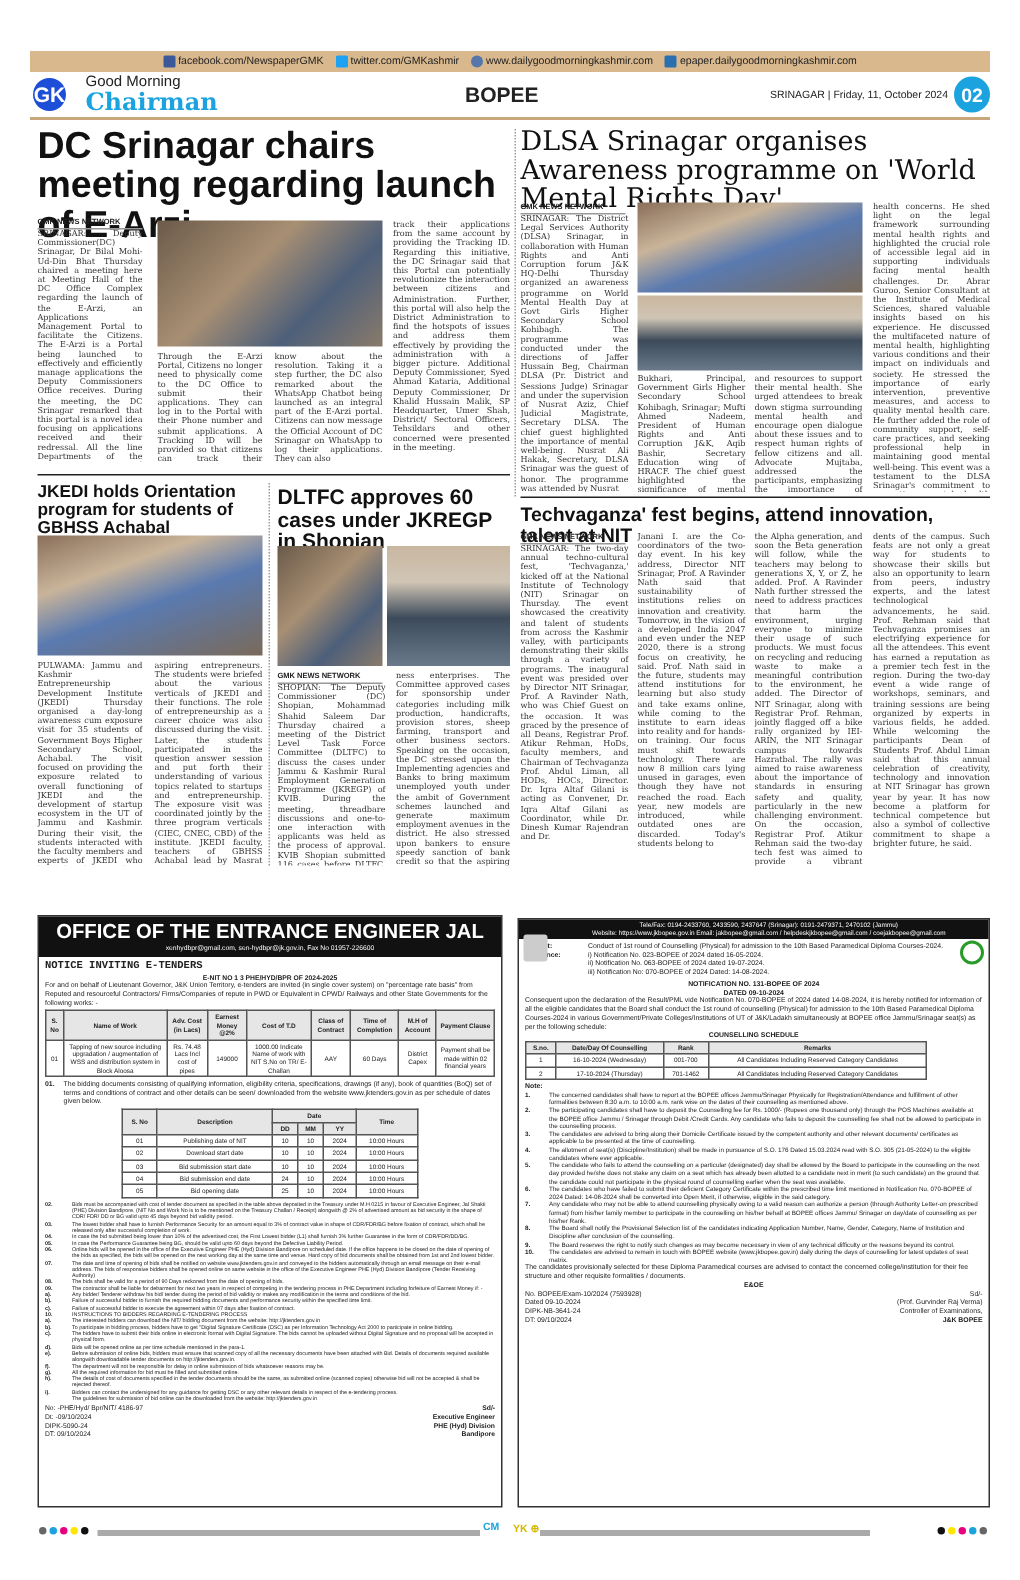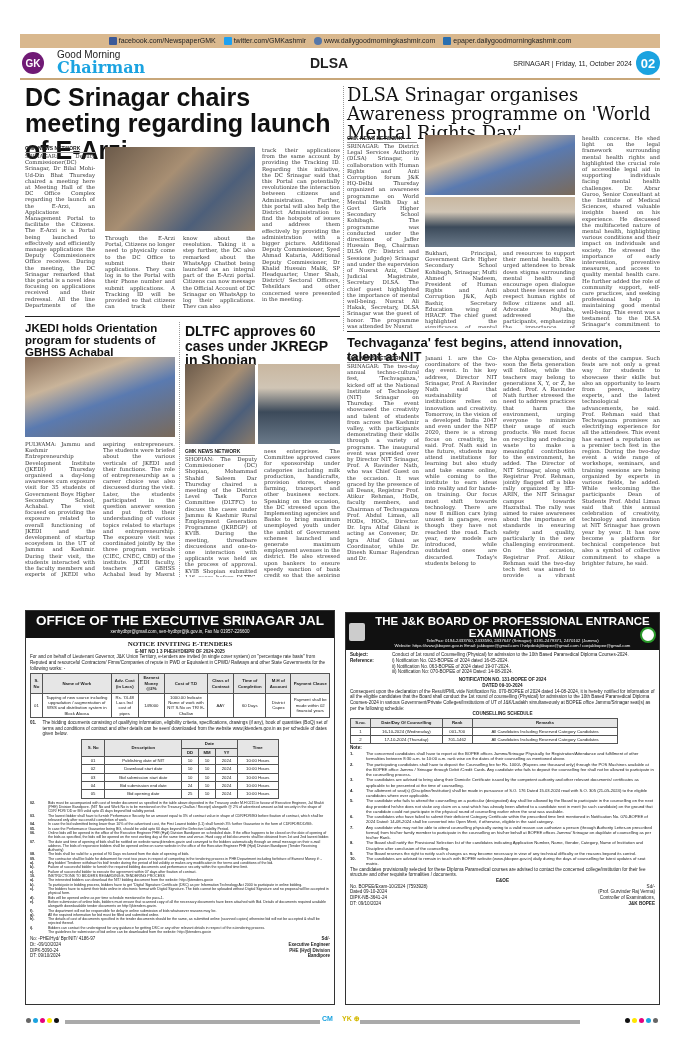--- a/index.html
+++ b/index.html
@@ -1,20 +1,20 @@
 <!DOCTYPE html>
 <html><head>
 <meta charset="utf-8">
 <style>
 *{box-sizing:border-box;margin:0;padding:0}
 body{width:680px;height:1053px;background:#fff;font-family:"DejaVu Serif",serif;color:#222;position:relative;overflow:hidden}
 .topbar{position:absolute;left:20px;top:34px;width:640px;height:14px;background:#d9b88e;display:flex;align-items:center;justify-content:center;gap:8px;font-family:"Liberation Sans",sans-serif;font-size:7px;color:#222}
 .topbar .ic{display:inline-block;width:8px;height:8px;border-radius:1px;margin-right:2px;vertical-align:middle}
 .masthead{position:absolute;left:20px;top:48px;width:640px;height:32px;border-bottom:2px solid #c8a77a;display:flex;align-items:center}
-.logo-c{width:22px;height:22px;border-radius:50%;background:#701a75;color:#fff;font-family:"Liberation Sans",sans-serif;font-size:10px;font-weight:bold;display:flex;align-items:center;justify-content:center;margin-left:2px}
+.logo-c{width:22px;height:22px;border-radius:50%;background:#1d4ed8;color:#fff;font-family:"Liberation Sans",sans-serif;font-size:14px;font-weight:bold;display:flex;align-items:center;justify-content:center;margin-left:2px}
 .logo-t{margin-left:13px;line-height:1}
 .logo-t .a{font-family:"Liberation Sans",sans-serif;font-size:10px;color:#222}
 .logo-t .b{font-family:"DejaVu Serif",serif;font-size:16px;font-weight:bold;color:#1ba3e0}
 .news{position:absolute;left:290px;font-family:"Liberation Sans",sans-serif;font-weight:bold;font-size:14px}
 .dateline{position:absolute;right:28px;font-family:"Liberation Sans",sans-serif;font-size:7px}
 .pgnum{position:absolute;right:0;width:24px;height:24px;border-radius:50%;background:#1ba3e0;color:#fff;font-family:"Liberation Sans",sans-serif;font-weight:bold;font-size:13px;display:flex;align-items:center;justify-content:center}
 .hl{position:absolute;font-family:"Liberation Sans",sans-serif;font-weight:bold;color:#111;line-height:1.05}
 .hl.serif{font-family:"DejaVu Serif",serif;font-weight:normal}
 .byline{position:absolute;font-family:"Liberation Sans",sans-serif;font-size:5px;font-weight:bold;border-bottom:1px solid #999;padding-bottom:1px}
 .txt{position:absolute;font-size:5.4px;line-height:1.15;text-align:justify;color:#333;overflow:hidden}
@@ -42,21 +42,21 @@
   <span><span class="ic" style="background:#5577aa;border-radius:50%"></span><span>www.dailygoodmorningkashmir.com</span></span>
   <span><span class="ic" style="background:#2a6fb0"></span><span>epaper.dailygoodmorningkashmir.com</span></span>
 </div>
 
 <div class="masthead">
   <div class="logo-c">GK</div>
   <div class="logo-t">
     <div class="a">Good Morning</div>
     <div class="b">Chairman</div>
   </div>
-  <div class="news">DLSA</div>
+  <div class="news">BOPEE</div>
   <div class="dateline">SRINAGAR | Friday, 11, October 2024</div>
   <div class="pgnum">02</div>
 </div>
 
 <div class="hl" style="left:25px;top:84px;width:315px;font-size:25px">DC Srinagar chairs meeting regarding launch of E-Arzi</div>
 <div class="byline" style="left:25px;top:145px;width:70px">GMK NEWS NETWORK</div>
 <div class="txt" style="left:25px;top:153px;width:70px;height:155px">SRINAGAR: Deputy Commissioner(DC) Srinagar, Dr Bilal Mohi-Ud-Din Bhat Thursday chaired a meeting here at Meeting Hall of the DC Office Complex regarding the launch of the E-Arzi, an Applications Management Portal to facilitate the Citizens. The E-Arzi is a Portal being launched to effectively and efficiently manage applications the Deputy Commissioners Office receives. During the meeting, the DC Srinagar remarked that this portal is a novel idea focusing on applications received and their redressal. All the line Departments of the District are integrated into this portal.</div>
 <div class="photo" style="left:105px;top:147px;width:150px;height:84px"></div>
 <div class="txt" style="left:105px;top:235px;width:70px;height:73px">Through the E-Arzi Portal, Citizens no longer need to physically come to the DC Office to submit their applications. They can log in to the Portal with their Phone number and submit applications. A Tracking ID will be provided so that citizens can track their application and</div>
 <div class="txt" style="left:183px;top:235px;width:72px;height:73px">know about the resolution. Taking it a step further, the DC also remarked about the WhatsApp Chatbot being launched as an integral part of the E-Arzi portal. Citizens can now message the Official Account of DC Srinagar on WhatsApp to log their applications. They can also</div>
@@ -92,25 +92,25 @@
 
 <div class="hl" style="left:347px;top:336px;width:313px;font-size:13px">Techvaganza' fest begins, attend innovation, talent at NIT</div>
 <div class="byline" style="left:347px;top:355px;width:70px">GMK NEWS NETWORK</div>
 <div class="txt" style="left:347px;top:363px;width:72px;height:214px">SRINAGAR: The two-day annual techno-cultural fest, 'Techvaganza,' kicked off at the National Institute of Technology (NIT) Srinagar on Thursday. The event showcased the creativity and talent of students from across the Kashmir valley, with participants demonstrating their skills through a variety of programs. The inaugural event was presided over by Director NIT Srinagar, Prof. A Ravinder Nath, who was Chief Guest on the occasion. It was graced by the presence of all Deans, Registrar Prof. Atikur Rehman, HoDs, faculty members, and Chairman of Techvaganza Prof. Abdul Liman, all HODs, HOCs, Director. Dr. Iqra Altaf Gilani is acting as Convener, Dr. Iqra Altaf Gilani as Coordinator, while Dr. Dinesh Kumar Rajendran and Dr.</div>
 <div class="txt" style="left:425px;top:355px;width:72px;height:222px">Janani I. are the Co-coordinators of the two-day event. In his key address, Director NIT Srinagar, Prof. A Ravinder Nath said that sustainability of institutions relies on innovation and creativity. Tomorrow, in the vision of a developed India 2047 and even under the NEP 2020, there is a strong focus on creativity, he said. Prof. Nath said in the future, students may attend institutions for learning but also study and take exams online, while coming to the institute to earn ideas into reality and for hands-on training. Our focus must shift towards technology. There are now 8 million cars lying unused in garages, even though they have not reached the road. Each year, new models are introduced, while outdated ones are discarded. Today's students belong to</div>
 <div class="txt" style="left:503px;top:355px;width:72px;height:222px">the Alpha generation, and soon the Beta generation will follow, while the teachers may belong to generations X, Y, or Z, he added. Prof. A Ravinder Nath further stressed the need to address practices that harm the environment, urging everyone to minimize their usage of such products. We must focus on recycling and reducing waste to make a meaningful contribution to the environment, he added. The Director of NIT Srinagar, along with Registrar Prof. Rehman, jointly flagged off a bike rally organized by IEI-ARIN, the NIT Srinagar campus towards Hazratbal. The rally was aimed to raise awareness about the importance of standards in ensuring safety and quality, particularly in the new challenging environment. On the occasion, Registrar Prof. Atikur Rehman said the two-day tech fest was aimed to provide a vibrant platform to stu-</div>
 <div class="txt" style="left:582px;top:355px;width:78px;height:222px">dents of the campus. Such feats are not only a great way for students to showcase their skills but also an opportunity to learn from peers, industry experts, and the latest technological advancements, he said. Prof. Rehman said that Techvaganza promises an electrifying experience for all the attendees. This event has earned a reputation as a premier tech fest in the region. During the two-day event a wide range of workshops, seminars, and training sessions are being organized by experts in various fields, he added. While welcoming the participants Dean of Students Prof. Abdul Liman said that this annual celebration of creativity, technology and innovation at NIT Srinagar has grown year by year. It has now become a platform for technical competence but also a symbol of collective commitment to shape a brighter future, he said.</div>
 
 <div class="ad" style="left:25px;top:610px;width:310px;height:395px">
   <div class="ad-head" style="font-size:13.5px;padding:3px 2px 1px">
-    <div>OFFICE OF THE EXECUTIVE SRINAGAR JAL</div>
+    <div>OFFICE OF THE ENTRANCE ENGINEER JAL</div>
     <div style="font-size:4.5px;font-weight:normal;padding:2px 0">xenhydbpr@gmail.com, sen-hydbpr@jk.gov.in, Fax No 01957-226600</div>
   </div>
   <div style="padding:2px 4px" class="small">
-    <div style="text-align:center;font-family:Liberation Serif, serif;font-weight:bold;font-size:7px">NOTICE INVITING E-TENDERS</div>
+    <div style="font-family:Liberation Mono, monospace;font-weight:bold;font-size:7px">NOTICE INVITING E-TENDERS</div>
     <div style="text-align:center;font-weight:bold;font-size:4.5px">E-NIT NO 1 3 PHE/HYD/BPR OF 2024-2025</div>
     <div>For and on behalf of Lieutenant Governor, J&amp;K Union Territory, e-tenders are invited (in single cover system) on "percentage rate basis" from Reputed and resourceful Contractors/ Firms/Companies of repute in PWD or Equivalent in CPWD/ Railways and other State Governments for the following works: -</div>
     <table style="width:100%;margin:2px 0">
       <thead>
           <tr>
         <th>S. No</th>
             <th>Name of Work</th>
             <th>Adv. Cost (in Lacs)</th>
             <th>Earnest Money @2%</th>
             <th>Cost of T.D</th>
@@ -299,21 +299,20 @@
         <div>Bandipore</div>
       </div>
     </div>
   </div>
 </div>
 
 <div class="ad" style="left:345px;top:612px;width:315px;height:393px">
   <div class="ad-head" style="padding:2px 4px 2px 24px;position:relative">
     <div style="position:absolute;left:3px;top:10px;width:16px;height:18px;background:#ccc;border-radius:2px"></div>
     <div style="position:absolute;right:3px;top:14px;width:16px;height:16px;background:#fff;border:2px solid #2a9a2a;border-radius:50%"></div>
-    <div style="font-size:11.5px;font-family:'Liberation Sans',sans-serif">THE J&amp;K BOARD OF PROFESSIONAL ENTRANCE EXAMINATIONS</div>
     <div style="font-size:4.3px;font-weight:normal">Tele/Fax: 0194-2433760, 2433590, 2437647 (Srinagar): 0191-2479371, 2470102 (Jammu)</div>
     <div style="font-size:4.3px;font-weight:normal">Website: https://www.jkbopee.gov.in Email: jakbopee@gmail.com / helpdeskjkbopee@gmail.com / coejakbopee@gmail.com</div>
   </div>
   <div class="small" style="padding:2px 4px">
     <div style="display:flex;gap:4px">
         <b style="width:38px;flex:none">Subject:</b>
         <span>Conduct of 1st round of Counselling (Physical) for admission to the 10th Based Paramedical Diploma Courses-2024.</span>
       </div>
     <div style="display:flex;gap:4px">
         <b style="width:38px;flex:none">Reference:</b>

